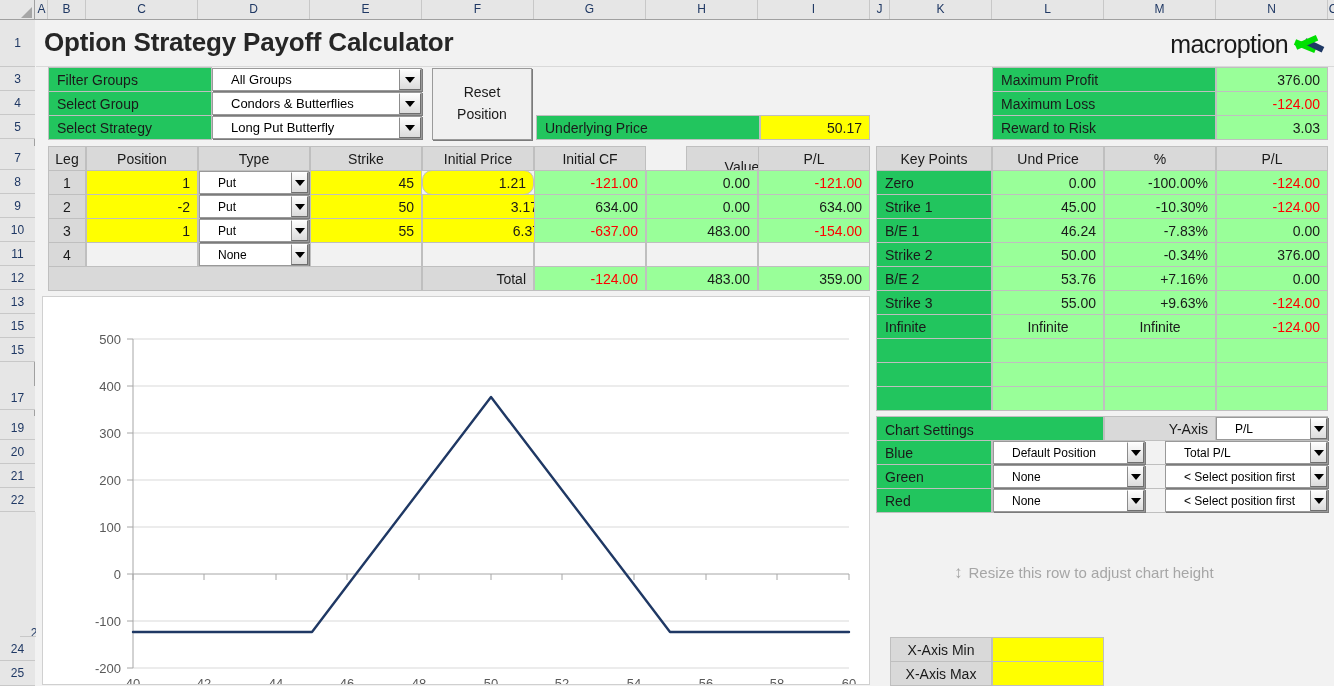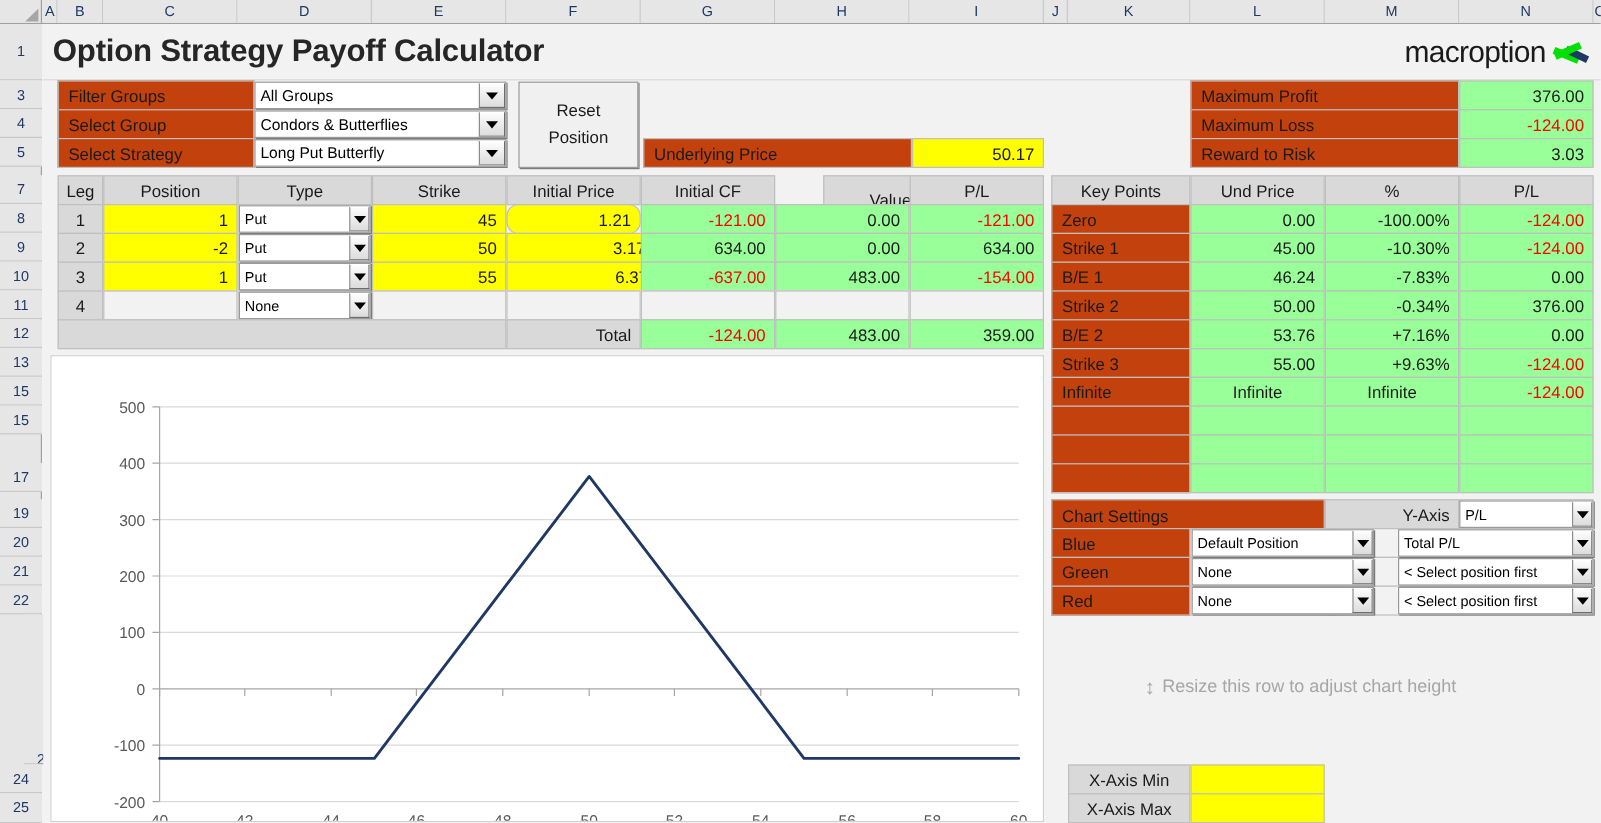--- a/index.html
+++ b/index.html
@@ -122,21 +122,21 @@
   .cell {
     position: absolute;
     font-size: 14px;
     color: #1a1a1a;
     border: 1px solid #bfbfbf;
     overflow: hidden;
     white-space: nowrap;
     display: flex;
     align-items: center;
   }
-  .lbl   { background: #c2410c; padding-left: 8px; }
+  .lbl   { background: #22c55e; padding-left: 8px; }
   .lblc  { background: #d9d9d9; justify-content: center; }
   .grey  { background: #d9d9d9; }
   .green { background: #99ff99; justify-content: flex-end; padding-right: 7px; }
   .greenc{ background: #99ff99; justify-content: center; }
   .yellow{ background: #ffff00; justify-content: flex-end; padding-right: 7px; }
   .blank { background: #f2f2f2; }
   .hdrc  { background: #d9d9d9; justify-content: center; }
   .neg   { color: #ff0000; }
   .rt    { justify-content: flex-end; padding-right: 7px; }
 
@@ -145,21 +145,21 @@
     position: absolute;
     background: #ffffff;
     border: 1px solid #999999;
     box-shadow: 1px 1px 0 #7b7b7b;
     display: flex;
     align-items: center;
     font-size: 12px;
     color: #000;
     overflow: hidden;
   }
-  .combo .txt { padding-left: 4px; flex: 1; white-space: nowrap; overflow: hidden; }
+  .combo .txt { padding-left: 18px; flex: 1; white-space: nowrap; overflow: hidden; }
   .combo .btn {
     width: 17px; align-self: stretch;
     background: linear-gradient(#fdfdfd, #dcdcdc);
     border-left: 1px solid #8c8c8c;
     border-top: 1px solid #ffffff;
     border-right: 1px solid #6e6e6e;
     border-bottom: 1px solid #6e6e6e;
     display: flex; align-items: center; justify-content: center;
   }
   .combo .btn i {

